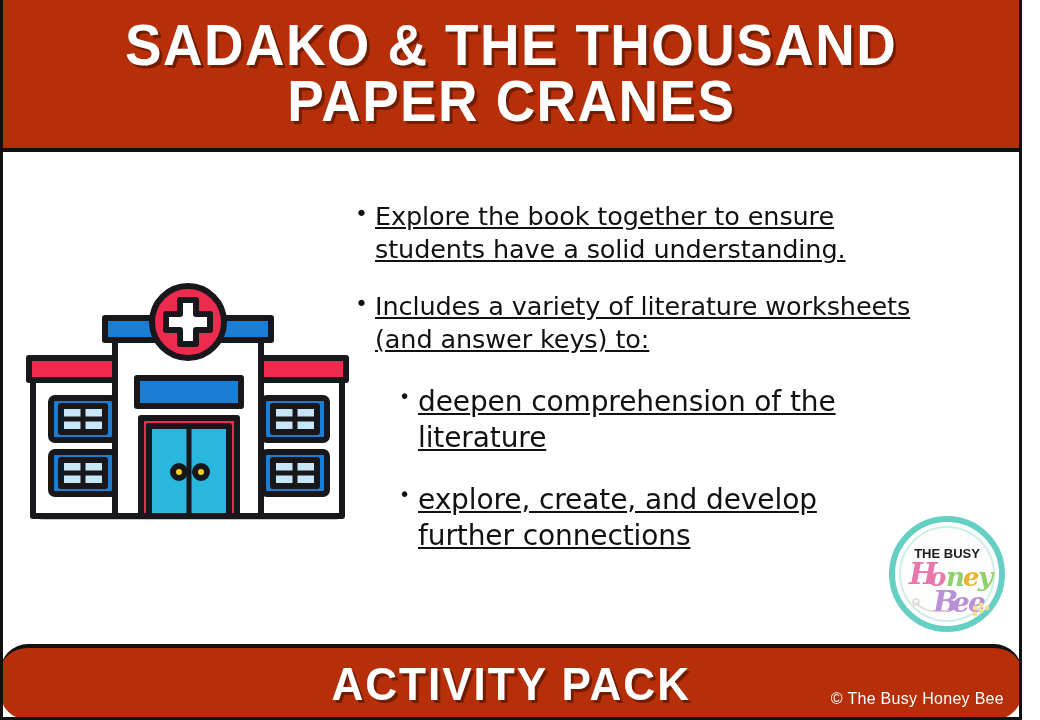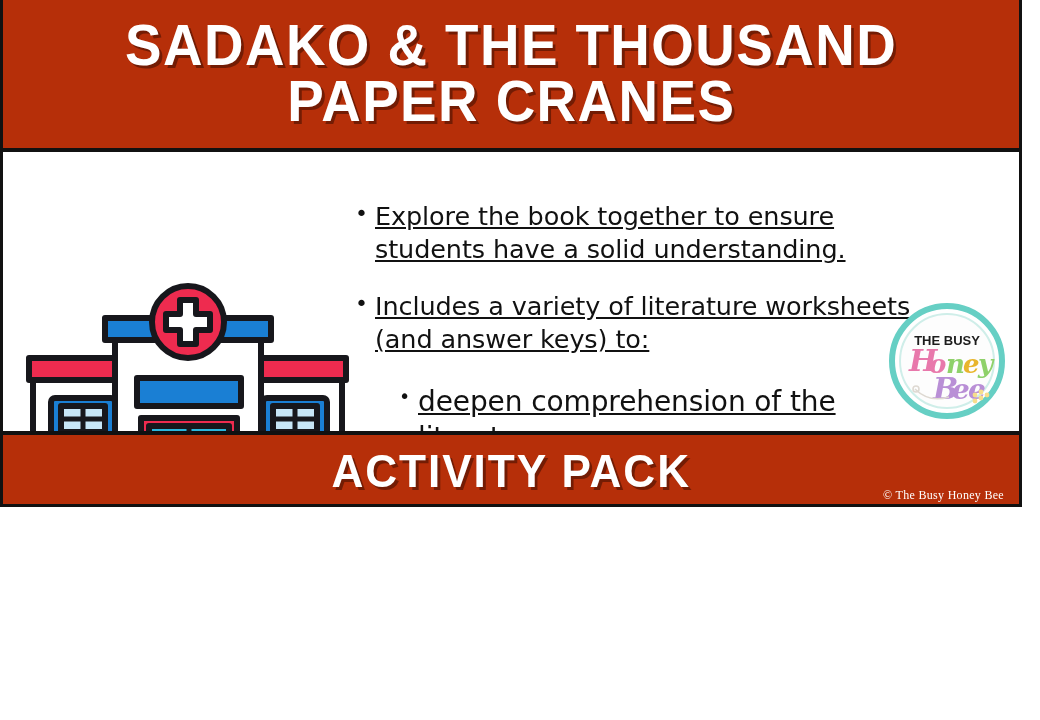--- a/index.html
+++ b/index.html
@@ -4,21 +4,21 @@
 <style>
   html,body{margin:0;padding:0;}
   body{
     width:1040px;height:720px;
     background:#ffffff;
     font-family:"DejaVu Sans", sans-serif;
     overflow:hidden;
   }
   .slide{
     position:relative;
-    width:1040px;height:507px;
+    width:1040px;height:720px;
     background:#ffffff;
     box-sizing:border-box;
     overflow:hidden;
   }
   
   .frame-left,.frame-right{
     position:absolute;top:0;bottom:0;width:3px;background:#111111;z-index:40;
   }
   .frame-left{left:0;}
   .frame-right{right:18px;}
@@ -37,20 +37,21 @@
     z-index:20;
   }
   .banner-top{
     top:0;height:148px;
     border-bottom:4px solid #111111;
     flex-direction:column;
   }
   .banner-bottom{
     bottom:0;height:72px;
     border-top:4px solid #111111;
+    border-radius:28px;
   }
   .title-line{
     color:#ffffff;
     font-family:"Liberation Sans", sans-serif;
     font-weight:bold;
     font-size:57px;
     line-height:0.98;
     letter-spacing:1.5px;
     text-align:center;
     text-shadow:3px 3px 0 rgba(60,12,0,0.55);
@@ -62,24 +63,24 @@
     color:#ffffff;
     font-family:"Liberation Sans", sans-serif;
     font-weight:bold;
     font-size:46px;
     letter-spacing:2px;
     text-shadow:3px 3px 0 rgba(60,12,0,0.55);
     transform:scaleX(0.96);
     white-space:nowrap;
   }
   .copyright{
-    position:absolute;right:36px;bottom:4px;
+    position:absolute;right:36px;bottom:12px;
     color:#ffffff;
-    font-family:Liberation Serif, serif;
-    font-size:12px;
+    font-family:Liberation Sans, sans-serif;
+    font-size:16px;
     letter-spacing:0.3px;
     white-space:nowrap;
     z-index:30;
   }
 
   
   .content{
     position:absolute;
     left:3px;right:21px;top:152px;bottom:76px;
     background:#ffffff;
@@ -211,20 +212,21 @@
         <span class="txt">Includes a variety of literature worksheets (and answer keys) to:</span>
       </div>
 
       <div class="sub-list">
         <div class="bullet-row">
           <span class="dot">•</span>
           <span class="txt">deepen comprehension of the literature</span>
         </div>
         <div class="bullet-row">
           <span class="dot">•</span>
+          <span class="txt">explore, create, and develop further connections</span>
         </div>
       </div>
 
     </div>
 
     <div class="logo">
       <svg viewBox="0 0 116 116" xmlns="http://www.w3.org/2000/svg">
         <circle cx="58" cy="58" r="55" fill="#ffffff" stroke="#66cfc4" stroke-width="6"></circle>
         <circle cx="58" cy="58" r="47" fill="#fdfdfd" stroke="#cfeee9" stroke-width="2"></circle>
         <text x="58" y="42" text-anchor="middle" font-family="&quot;Liberation Sans&quot;, sans-serif" font-size="13" font-weight="bold" fill="#1d1d1d">THE BUSY</text>

